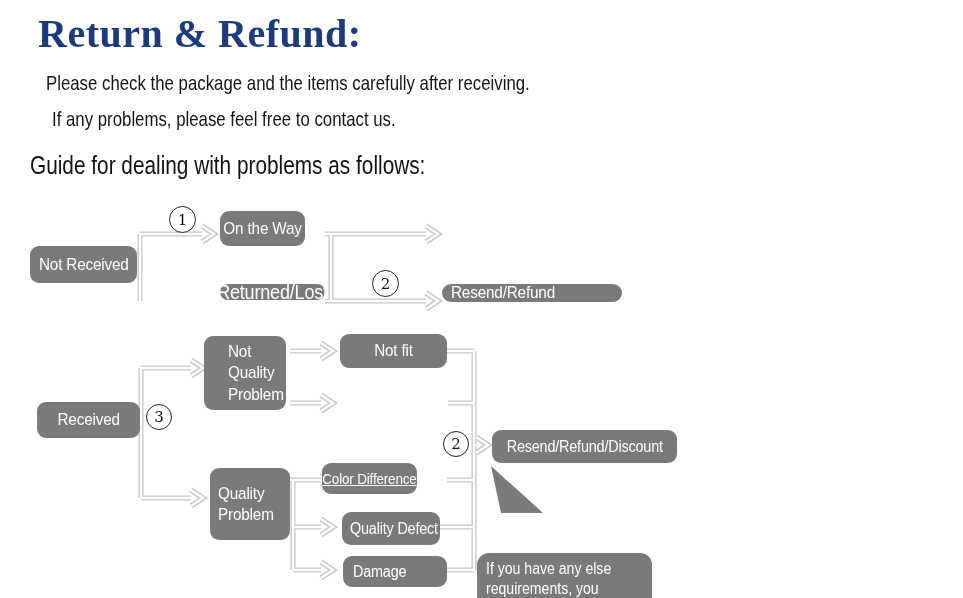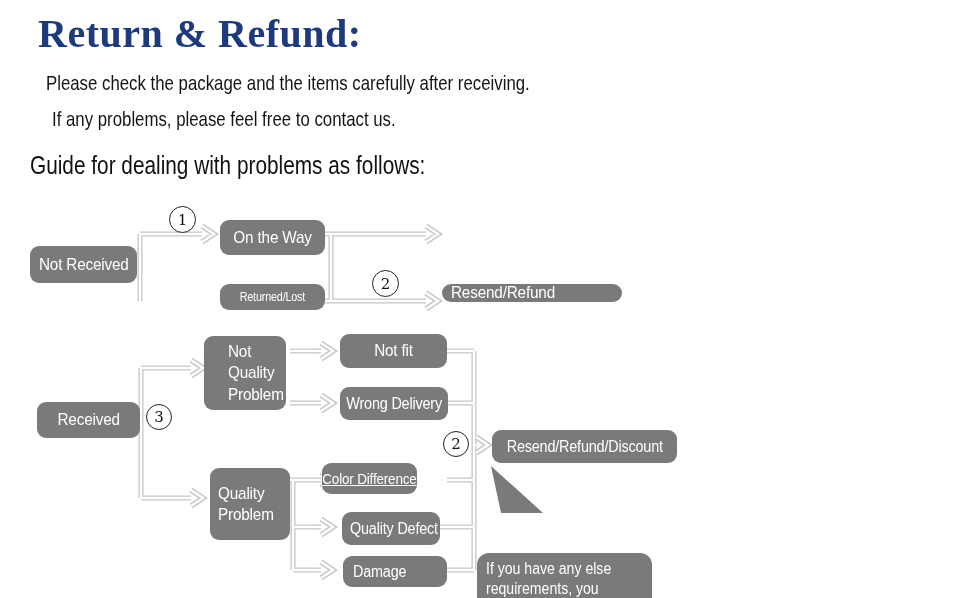--- a/index.html
+++ b/index.html
@@ -84,25 +84,25 @@
     <use href="#pipes" class="pipe-inner"></use>
     <use href="#chevs" class="chev-outer"></use>
     <use href="#chevs" class="chev-inner"></use>
     <polygon class="tail" points="491,466 543,513 501,513"></polygon>
   </svg>
 
   <div class="node" style="left:30px;top:246px;width:107px;height:37px;">
     <span class="nl">Not Received</span>
   </div>
 
-  <div class="node" style="left:220px;top:220px;width:105px;height:35px;">
+  <div class="node" style="left:220px;top:211px;width:85px;height:35px;">
     <span class="nl">On the Way</span>
   </div>
 
-  <div class="node" style="left:220px;top:284px;width:105px;height:26px;font-size:12px;">
+  <div class="node" style="left:220px;top:284px;width:105px;height:16px;font-size:20px;">
     <span class="nl">Returned/Lost</span>
   </div>
 
 
   <div class="node na-left" style="left:442px;top:284px;width:180px;height:18px;padding-left:9px;box-sizing:border-box;">
     <span class="nl">Resend/Refund</span>
   </div>
 
   <div class="node" style="left:37px;top:402px;width:103px;height:36px;">
     <span class="nl">Received</span>
@@ -111,23 +111,20 @@
   <div class="node na-left ml" style="left:204px;top:336px;width:82px;height:74px;padding-left:24px;box-sizing:border-box;">
     <span class="nl">Not
 Quality
 Problem</span>
   </div>
 
   <div class="node" style="left:340px;top:334px;width:107px;height:34px;">
     <span class="nl">Not fit</span>
   </div>
 
-  <div class="node" style="left:340px;top:387px;width:108px;height:33px;font-size:16px;">
-    <span class="nl">Wrong Delivery</span>
-  </div>
 
   <div class="node na-left ml" style="left:210px;top:468px;width:80px;height:72px;padding-left:8px;box-sizing:border-box;">
     <span class="nl">Quality
 Problem</span>
   </div>
 
   <div class="node" style="left:322px;top:463px;width:95px;height:31px;font-size:15px;text-decoration:underline;">
     <span class="nl">Color Difference</span>
   </div>
 

